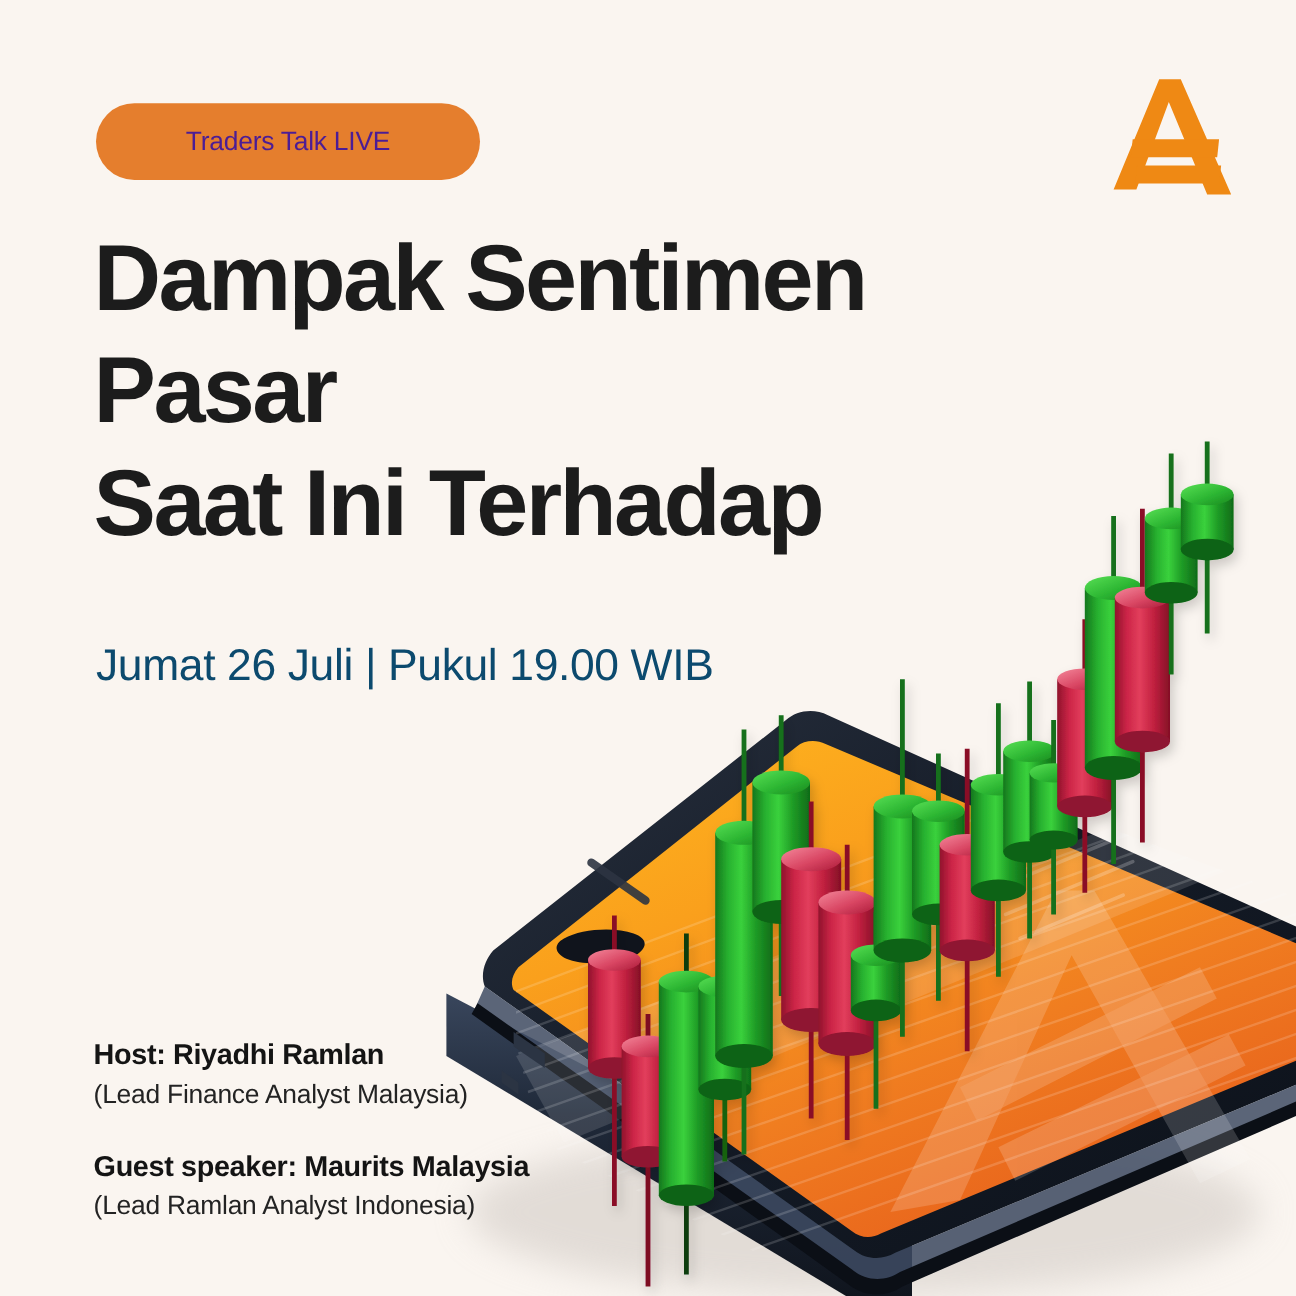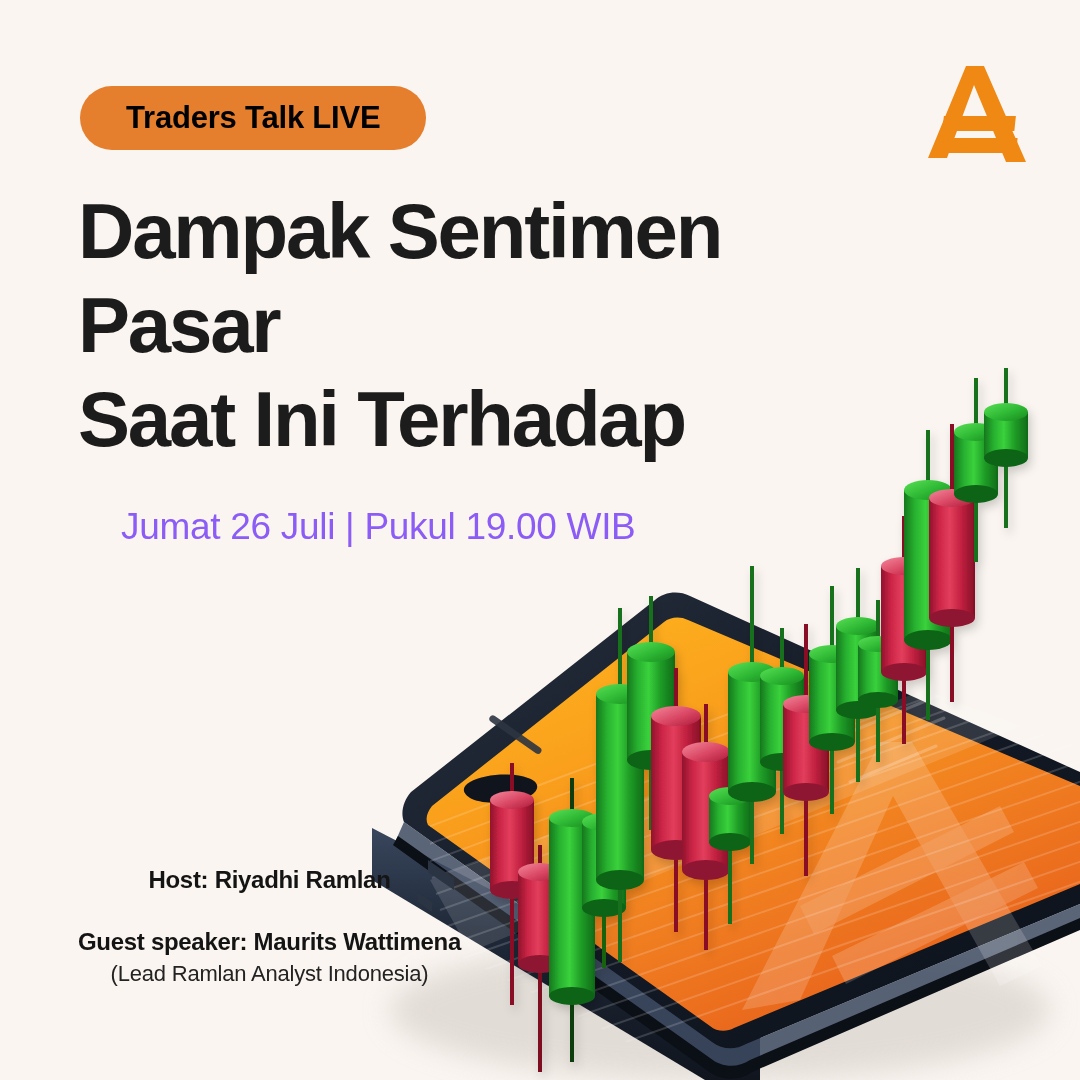--- a/index.html
+++ b/index.html
@@ -14,45 +14,44 @@
   
   .badge{
     position:absolute;left:80px;top:86px;
     height:64px;min-width:320px;
     background:#e57e2d;border-radius:40px;
     display:flex;align-items:center;justify-content:center;
     padding:0 46px;box-sizing:border-box;
     z-index:40;
   }
   .badge-text{
-    color:#000000;font-size:31px;font-weight:700;
+    color:#4c1d95;font-size:22px;font-weight:400;
     letter-spacing:-0.2px;white-space:nowrap;
   }
 
   
   .logo{position:absolute;right:48px;top:58px;width:110px;height:108px;z-index:40;}
 
   
   .headline{
     position:absolute;left:78px;top:192px;width:760px;z-index:35;
     color:#1c1c1c;font-size:78px;font-weight:900;
     line-height:1.0;letter-spacing:-2.2px;
   }
   .headline .l{display:block;white-space:nowrap;margin-bottom:16px;}
 
   .datetime{
-    position:absolute;left:80px;top:506px;z-index:35;
-    color:#8b5cf6;font-size:37px;font-weight:400;letter-spacing:-0.3px;
+    position:absolute;left:80px;top:534px;z-index:35;
+    color:#0c4a6e;font-size:37px;font-weight:400;letter-spacing:-0.3px;
     white-space:nowrap;
-    margin-left:41px;
   }
   .datetime .sep{display:inline-block;margin:0 10px;font-weight:300;}
 
   
-  .speakers{position:absolute;left:78px;top:866px;z-index:35;text-align:center;}
+  .speakers{position:absolute;left:78px;top:866px;z-index:35;}
   .sp-block{margin-bottom:34px;}
   .sp-name{font-size:24px;font-weight:700;color:#141414;letter-spacing:-0.3px;white-space:nowrap;}
   .sp-role{font-size:22px;font-weight:400;color:#232323;margin-top:5px;letter-spacing:-0.2px;white-space:nowrap;}
 
   
   .art{position:absolute;left:0;top:0;width:1080px;height:1080px;z-index:10;}
   .art svg{display:block;}
 </style>
 </head>
 <body>
@@ -358,20 +357,21 @@
     <span class="l">Saat Ini Terhadap</span>
   </div>
 
   <div class="datetime">
     <span>Jumat 26 Juli</span><span class="sep">|</span><span>Pukul 19.00 WIB</span>
   </div>
 
   <div class="speakers">
     <div class="sp-block">
       <div class="sp-name">Host: Riyadhi Ramlan</div>
+      <div class="sp-role">(Lead Finance Analyst Malaysia)</div>
     </div>
     <div class="sp-block">
-      <div class="sp-name">Guest speaker: Maurits Wattimena</div>
+      <div class="sp-name">Guest speaker: Maurits Malaysia</div>
       <div class="sp-role">(Lead Ramlan Analyst Indonesia)</div>
     </div>
   </div>
 
 </div>
 
 </body></html>

